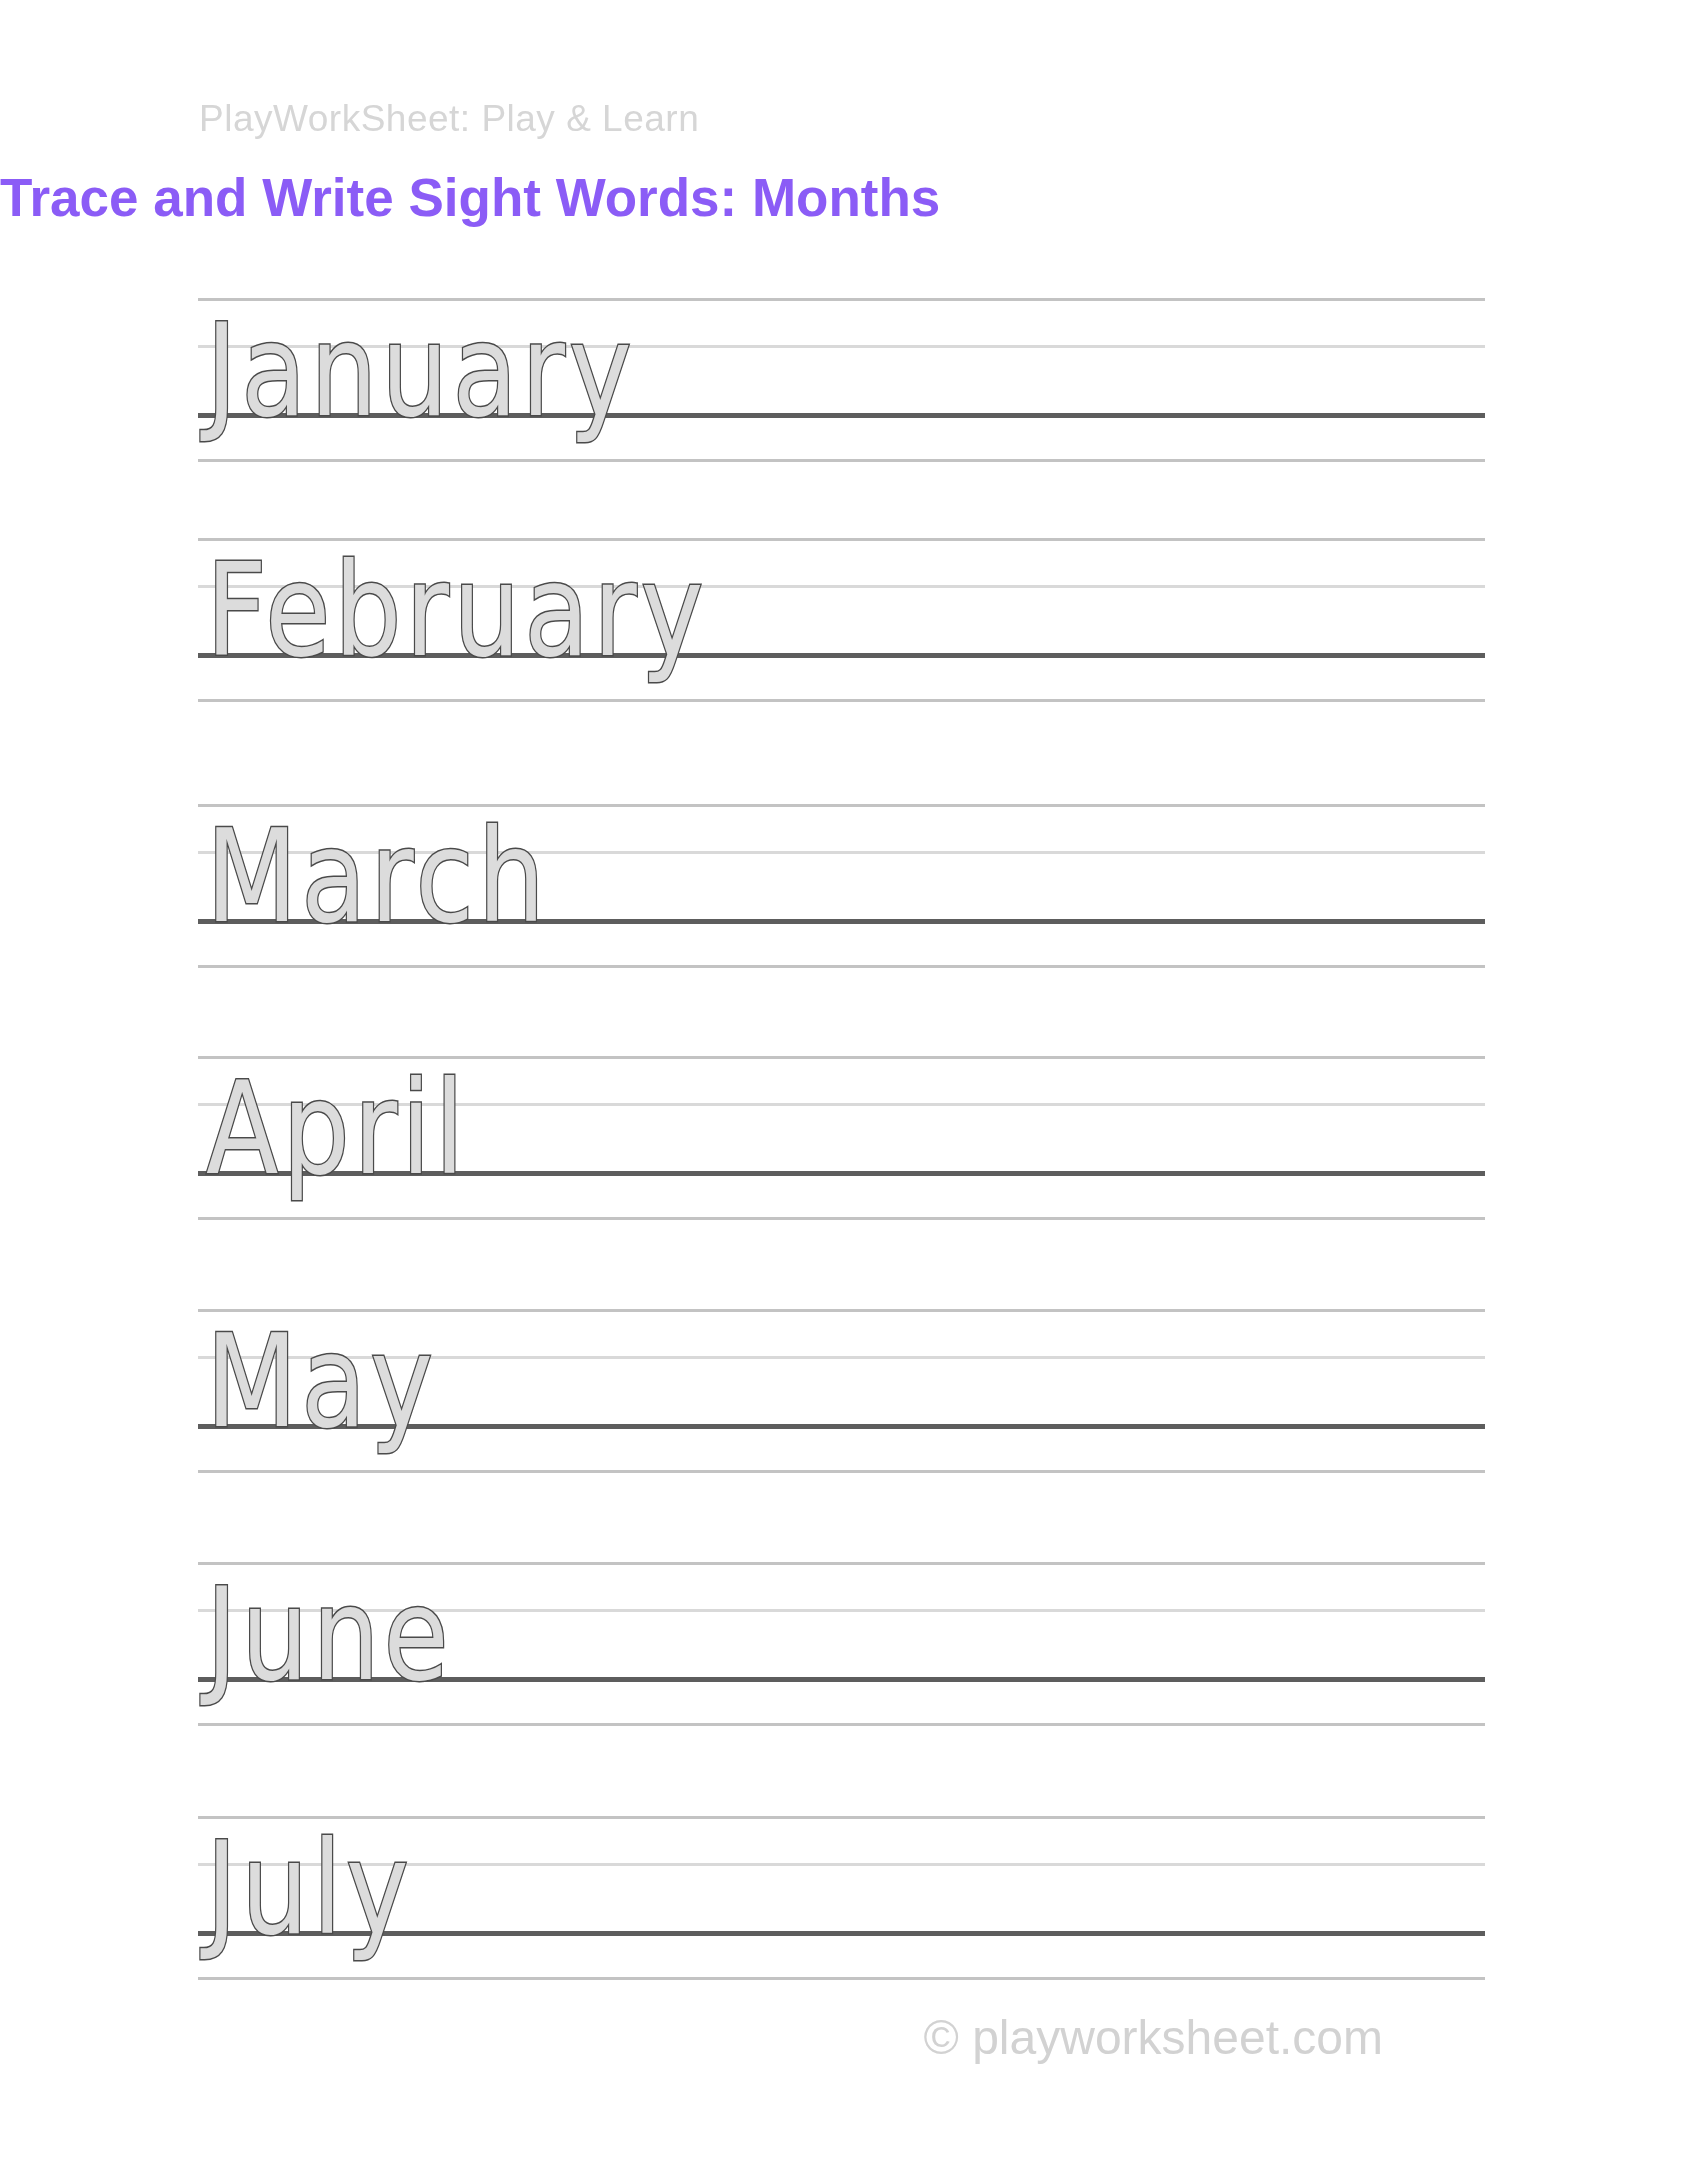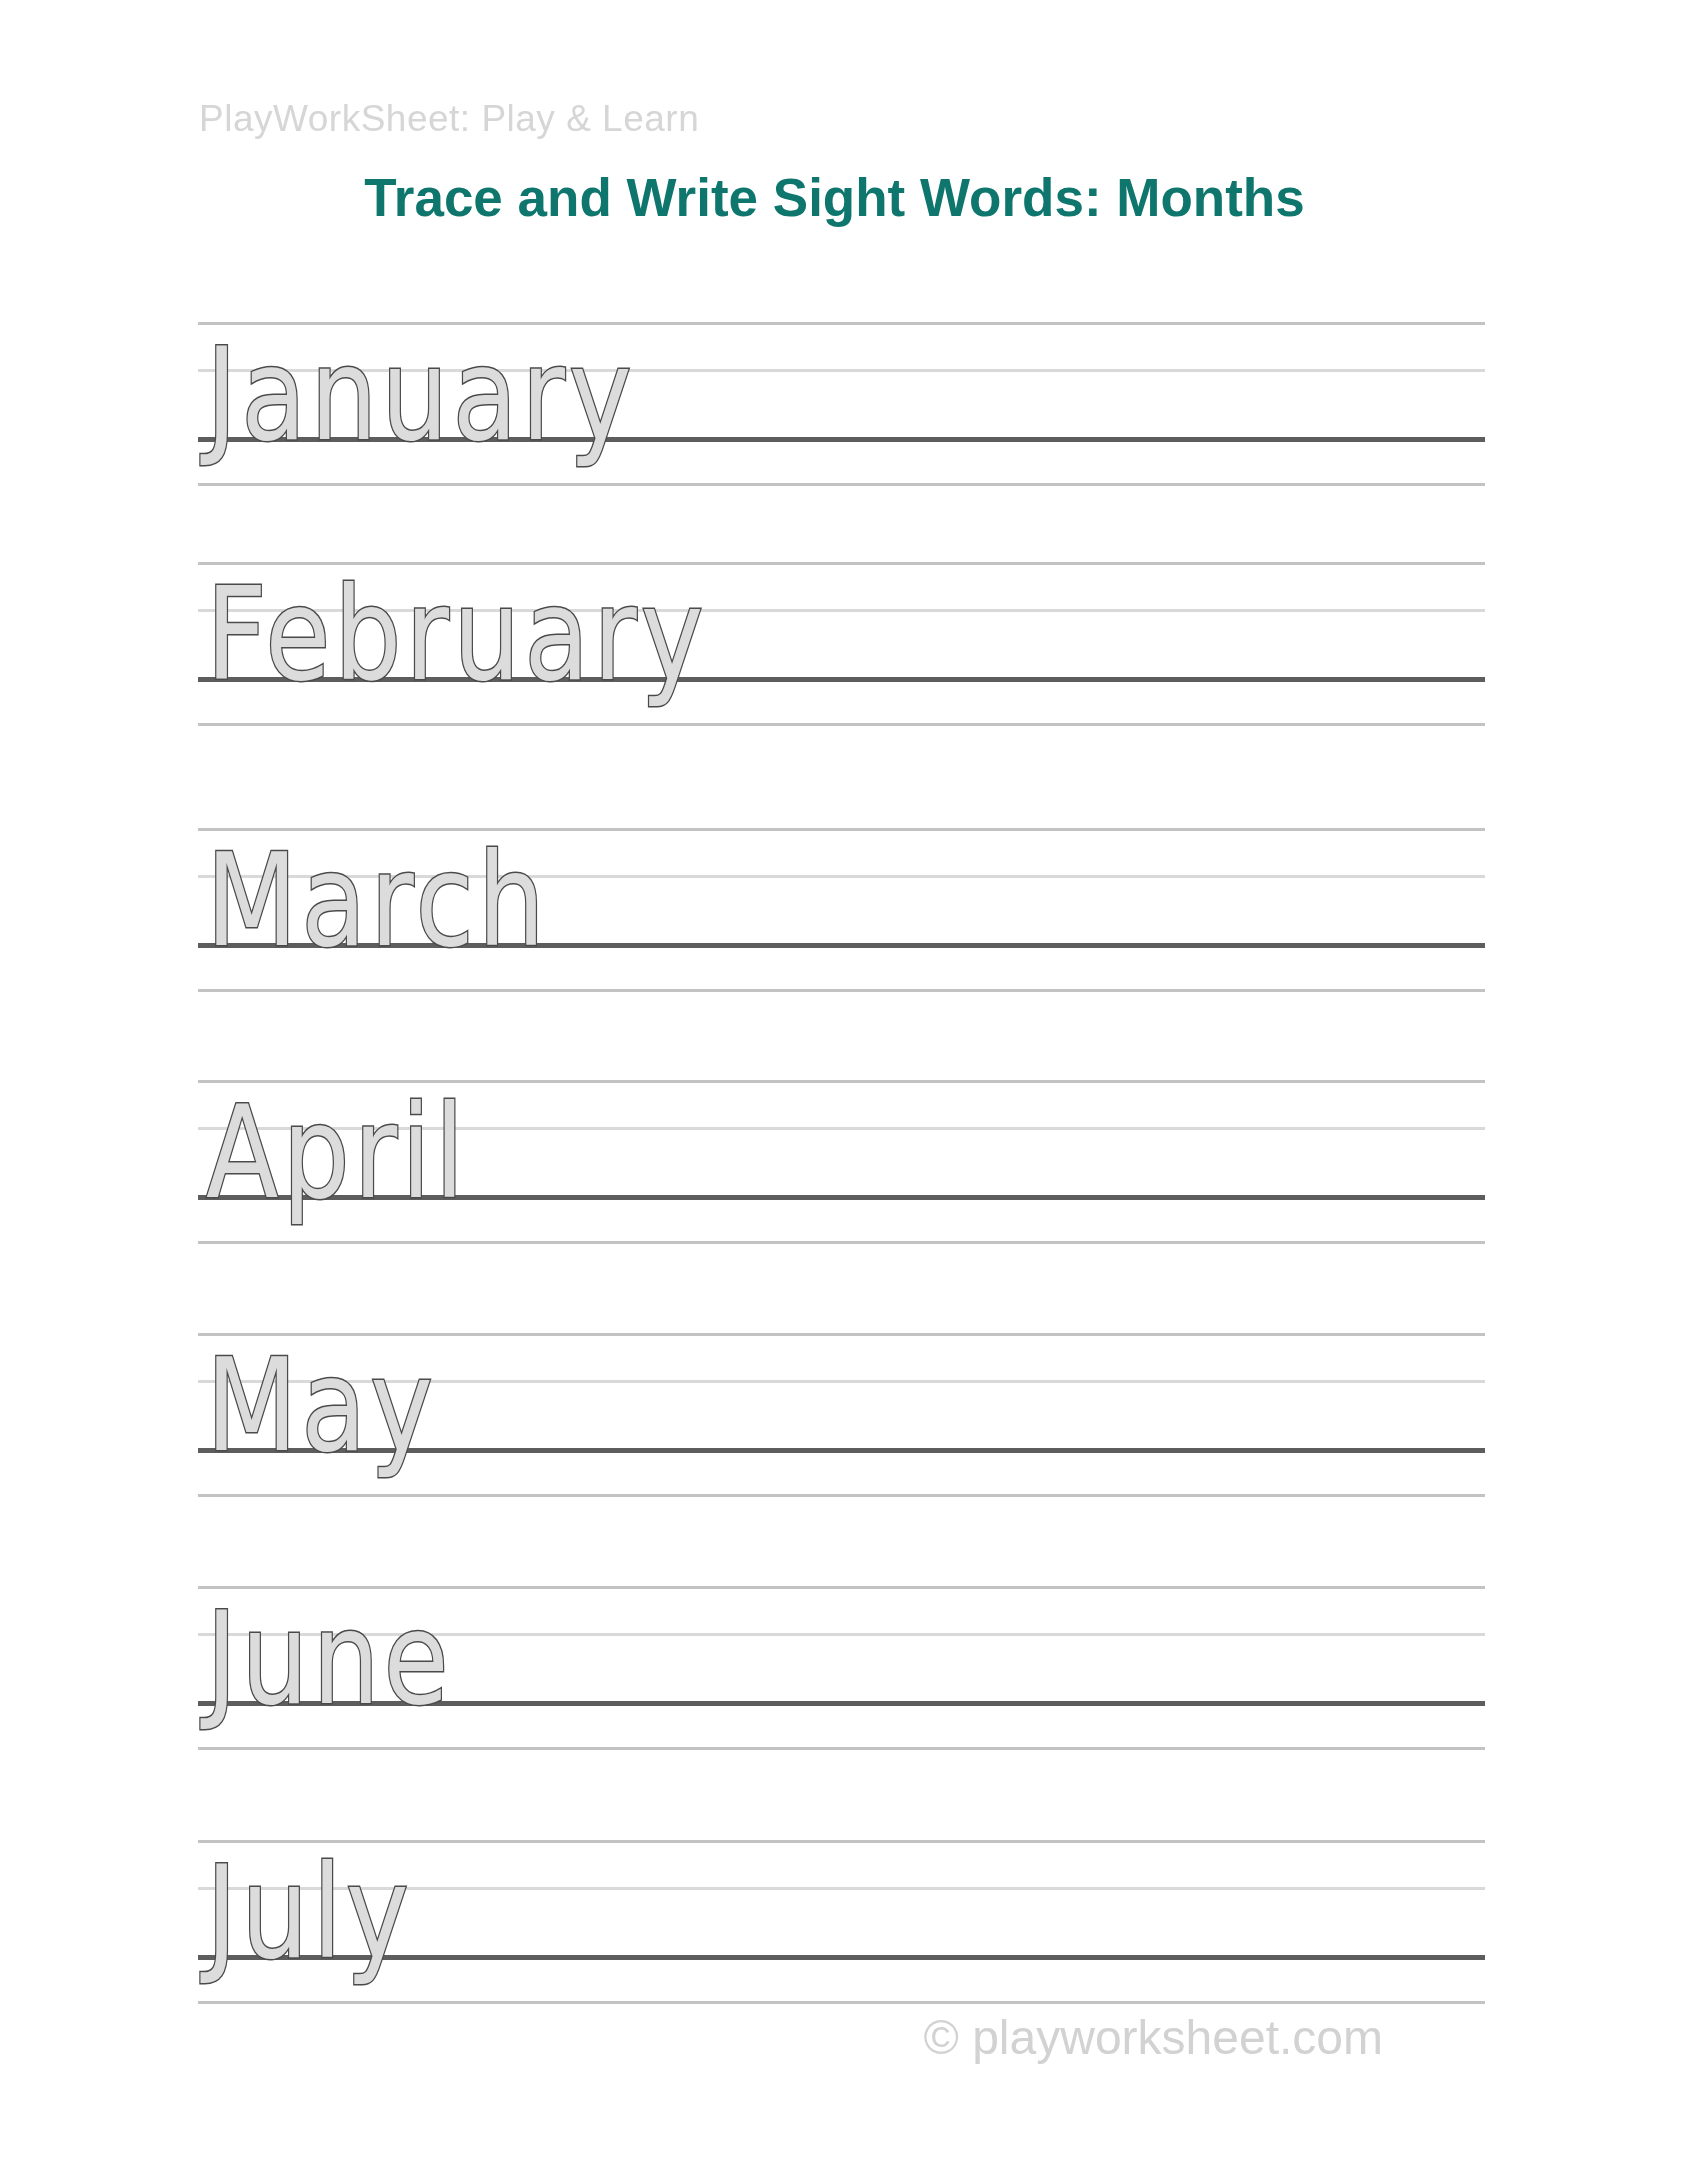--- a/index.html
+++ b/index.html
@@ -19,33 +19,30 @@
     font-weight: 400;
     color: #d6d6d6;
     letter-spacing: 0.5px;
     white-space: nowrap;
   }
   .title {
     position: absolute;
     top: 167px;
     left: 0;
     width: 100%;
-    text-align: center;
     font-size: 53px;
     font-weight: 700;
-    color: #0f766e;
+    color: #8b5cf6;
     white-space: nowrap;
-    padding-left: 44px;
   }
   .trace-row {
     position: absolute;
     left: 198px;
     width: 1287px;
     height: 165px;
-    margin-top: 24px;
   }
   .ln { position: absolute; left: 0; right: 0; }
   .ln-top  { top: 0;     height: 3px; background: #c3c3c3; }
   .ln-mid  { top: 47px;  height: 3px; background: #d9d9d9; }
   .ln-base { top: 115px; height: 5px; background: #5d5d5d; }
   .ln-desc { top: 161px; height: 3px; background: #c3c3c3; }
   .trace-word {
     position: absolute;
     left: 8px;
     top: 8px;

